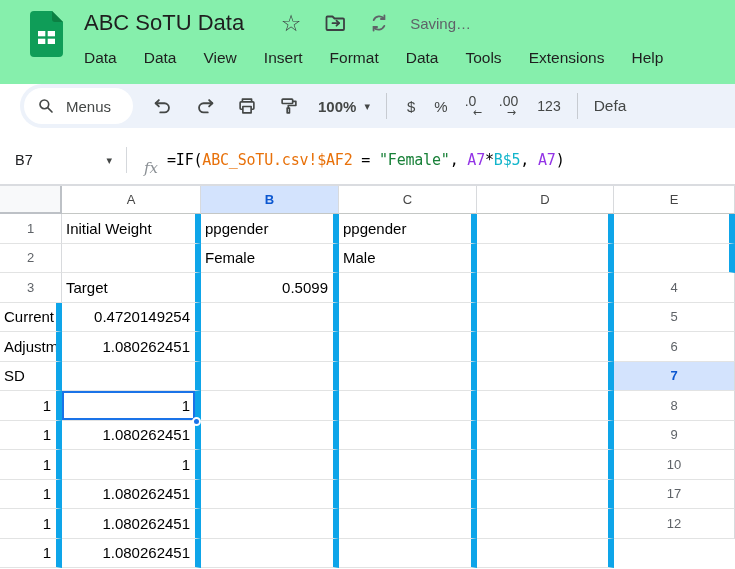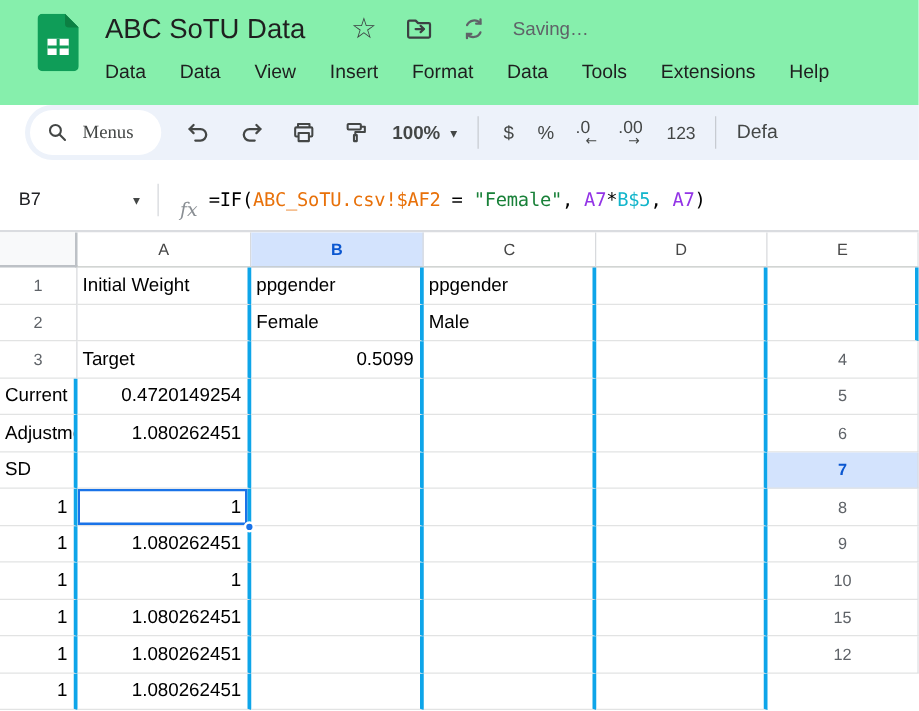--- a/index.html
+++ b/index.html
@@ -18,21 +18,21 @@
   .doc-title { font-size: 22px; color: #1f1f1f; margin-right: 34px; white-space: nowrap; }
   .tb-icon { width: 26px; height: 26px; display: flex; align-items: center; justify-content: center; margin-right: 18px; color: #3c4043; }
   .glyph-icon { font-family: "DejaVu Sans", sans-serif; line-height: 1; }
   .star-glyph { font-size: 23px; color: #3c4043; }
   .saving { font-size: 15px; color: #5f6368; margin-left: 0px; text-align: right; }
   .menu-row { display: flex; gap: 27px; margin-top: 9px; font-size: 15.5px; color: #1f1f1f; }
 
   
   .toolbar { position: absolute; top: 84px; left: 0; width: 100%; height: 44px; }
   .toolbar-pill { position: absolute; left: 20px; right: -26px; top: 0; height: 44px; background: #edf2fa; border-radius: 22px; display: flex; align-items: center; overflow: hidden; }
-  .menus-pill { height: 36px; background: #fff; border-radius: 18px; display: flex; align-items: center; margin-left: 4px; padding: 0 22px 0 13px; gap: 11px; flex: none; font-family: Liberation Serif, serif; }
+  .menus-pill { height: 36px; background: #fff; border-radius: 18px; display: flex; align-items: center; margin-left: 4px; padding: 0 22px 0 13px; gap: 11px; flex: none; }
   .menus-label { font-size: 15px; color: #444746; }
   .icon-btn { width: 24px; height: 24px; margin-left: 18px; display: flex; align-items: center; justify-content: center; flex: none; }
   .zoom-ctl { display: flex; align-items: center; margin-left: 17px; font-size: 15px; color: #444746; gap: 8px; flex: none; font-weight: bold; }
   .caret { font-size: 11px; color: #444746; }
   .sep { width: 1px; height: 26px; background: #c7cbd1; margin: 0 12px 0 16px; flex: none; }
   .fmt-btn { font-size: 15px; color: #444746; margin-left: 19px; flex: none; }
   .dec-btn { display: flex; flex-direction: column; align-items: flex-start; margin-left: 17px; color: #444746; flex: none; }
   .dec-btn .t { font-size: 14px; line-height: 13px; }
   .dec-btn .a { font-size: 11px; line-height: 10px; margin-left: 8px; }
   .font-btn { font-size: 15.5px; color: #444746; margin-left: 16px; white-space: nowrap; flex: none; }
@@ -44,21 +44,21 @@
   .fx { font-style: italic; font-family: "DejaVu Serif", serif; color: #8a8f94; font-size: 15px; margin: 16px 9px 0 17px; flex: none; }
   .formula-text { font-family: "DejaVu Sans Mono", monospace; font-size: 15px; white-space: pre; letter-spacing: -0.2px; color: #000; }
 
   
   .grid { position: absolute; top: 186px; left: 0; width: 735px; height: 383px; background: #fff;
     display: grid; grid-template-columns: 62px 139px 138px 138px 137px 1fr;
     grid-template-rows: 28px repeat(12, 29.5px); }
   .corner { background: #f8f9fa; border-right: 2px solid #bdc1c6; border-bottom: 2px solid #bdc1c6; }
   .colhdr { display: flex; align-items: center; justify-content: center; font-size: 13px; color: #474747; border-right: 1px solid #d8dadd; border-bottom: 1px solid #c4c7c5; }
   .rownum { display: flex; align-items: center; justify-content: center; font-size: 13px; color: #5f6368; border-right: 1px solid #d8dadd; border-bottom: 1px solid #e2e3e3; }
-  .cell { display: flex; align-items: center; padding: 0 4px; font-size: 15px; color: #000; border-right: 3px solid #0ea5e9; border-bottom: 1px solid #e2e3e3; white-space: nowrap; overflow: hidden; }
+  .cell { display: flex; align-items: center; padding: 0 4px; font-size: 15px; color: #000; border-right: 6px solid #0ea5e9; border-bottom: 1px solid #e2e3e3; white-space: nowrap; overflow: hidden; }
   .cell.num { justify-content: flex-end; padding-right: 5px; }
   .selhl { background: #d3e3fd; color: #0b57d0 !important; font-weight: 700; }
   .cell.sel { position: relative; box-shadow: inset 0 0 0 2px #1a73e8; overflow: visible; z-index: 2; }
   .fill-handle { position: absolute; right: -6px; bottom: -6px; width: 9px; height: 9px; background: #1a73e8; border: 2px solid #fff; border-radius: 50%; }
 </style>
 </head>
 <body>
 
 <div class="topbar">
   <div class="sheets-logo">
@@ -246,21 +246,21 @@
   <div class="cell"></div>
   <div class="cell"></div>
 
   <div class="rownum">10</div>
   <div class="cell num">1</div>
   <div class="cell num">1.080262451</div>
   <div class="cell"></div>
   <div class="cell"></div>
   <div class="cell"></div>
 
-  <div class="rownum">15</div>
+  <div class="rownum">17</div>
   <div class="cell num">1</div>
   <div class="cell num">1.080262451</div>
   <div class="cell"></div>
   <div class="cell"></div>
   <div class="cell"></div>
 
   <div class="rownum">12</div>
   <div class="cell num">1</div>
   <div class="cell num">1.080262451</div>
   <div class="cell"></div>

